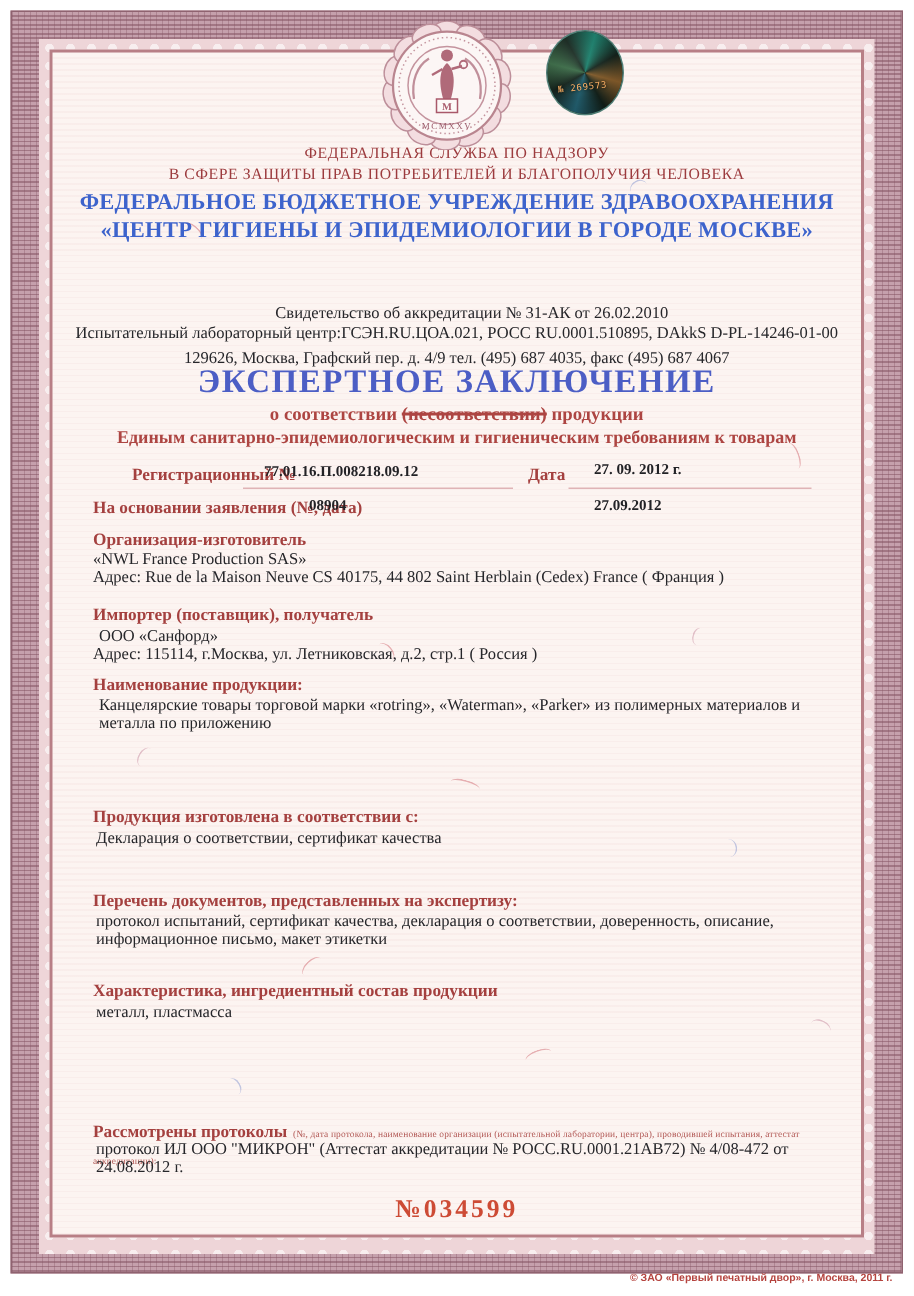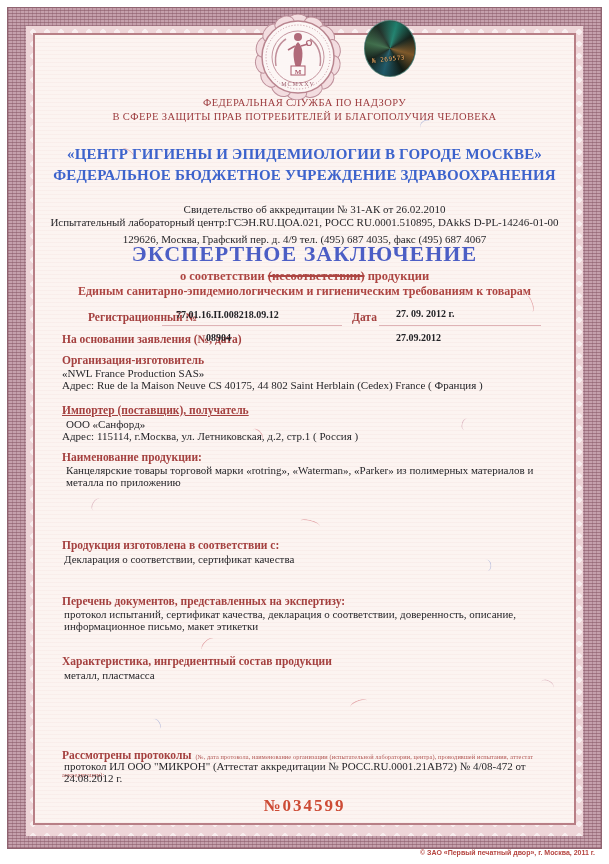--- a/index.html
+++ b/index.html
@@ -108,21 +108,21 @@
     <text x="46" y="59.5" text-anchor="middle" font-size="7" font-family="Liberation Serif, serif" fill="#a9586a" font-weight="bold">М</text>
     <text x="46" y="72" text-anchor="middle" font-size="6" letter-spacing="1" font-family="Liberation Serif, serif" fill="#9c5d6c">MCMXXV</text>
   </svg>
 
   <div class="holo">
     <span class="holo-num">№ 269573</span>
   </div>
 
   <div class="t center maroon hdr" style="top:97px;">ФЕДЕРАЛЬНАЯ СЛУЖБА ПО НАДЗОРУ</div>
   <div class="t center maroon hdr" style="top:111px;">В СФЕРЕ ЗАЩИТЫ ПРАВ ПОТРЕБИТЕЛЕЙ И БЛАГОПОЛУЧИЯ  ЧЕЛОВЕКА</div>
-  <div class="t center org" style="top:127px;margin-top:40px;">ФЕДЕРАЛЬНОЕ БЮДЖЕТНОЕ УЧРЕЖДЕНИЕ ЗДРАВООХРАНЕНИЯ</div>
+  <div class="t center org" style="top:127px;">ФЕДЕРАЛЬНОЕ БЮДЖЕТНОЕ УЧРЕЖДЕНИЕ ЗДРАВООХРАНЕНИЯ</div>
   <div class="t center org" style="top:146px;">«ЦЕНТР ГИГИЕНЫ И ЭПИДЕМИОЛОГИИ В ГОРОДЕ МОСКВЕ»</div>
 
   <div class="t center plain" style="top:189px;margin-top:44px;">129626, Москва, Графский пер. д. 4/9 тел. (495) 687 4035, факс (495) 687 4067</div>
   <div class="t center plain" style="top:203px;padding-left:20px;">Свидетельство об аккредитации № 31-АК от 26.02.2010</div>
   <div class="t center plain" style="top:216px;">Испытательный лабораторный центр:ГСЭН.RU.ЦОА.021, РОСС RU.0001.510895, DAkkS D-PL-14246-01-00</div>
 
   <div class="t center title" style="top:241px;">ЭКСПЕРТНОЕ ЗАКЛЮЧЕНИЕ</div>
   <div class="t center sub" style="top:269px;">
     <span>о соответствии </span><span class="struck">(несоответствии)</span><span> продукции</span>
   </div>
@@ -136,21 +136,21 @@
   <div class="uline" style="left:379px;top:325px;width:162px;"></div>
 
   <div class="t lbl" style="left:62px;top:333px;">На основании заявления (№, дата)</div>
   <div class="t val" style="left:206px;top:332px;">08904</div>
   <div class="t val" style="left:396px;top:332px;">27.09.2012</div>
 
   <div class="t lbl" style="left:62px;top:354px;">Организация-изготовитель</div>
   <div class="t body-val" style="left:62px;top:367px;">«NWL France Production SAS»</div>
   <div class="t body-val" style="left:62px;top:379px;">Адрес: Rue de la Maison Neuve CS 40175, 44 802 Saint Herblain (Cedex) France ( Франция )</div>
 
-  <div class="t lbl" style="left:62px;top:404px;text-decoration:underline;">Импортер (поставщик), получатель</div>
+  <div class="t lbl" style="left:62px;top:404px;">Импортер (поставщик), получатель</div>
   <div class="t body-val" style="left:66px;top:418px;">ООО «Санфорд»</div>
   <div class="t body-val" style="left:62px;top:430px;">Адрес: 115114, г.Москва, ул. Летниковская, д.2, стр.1 ( Россия )</div>
 
   <div class="t lbl" style="left:62px;top:451px;">Наименование продукции:</div>
   <div class="t body-val" style="left:66px;top:464px;width:488px;white-space:normal;">Канцелярские товары торговой марки «rotring», «Waterman», «Parker» из полимерных материалов и металла по приложению</div>
 
   <div class="t lbl" style="left:62px;top:539px;">Продукция изготовлена в соответствии с:</div>
   <div class="t body-val" style="left:64px;top:553px;">Декларация о соответствии, сертификат качества</div>
 
   <div class="t lbl" style="left:62px;top:595px;">Перечень документов, представленных на экспертизу:</div>

